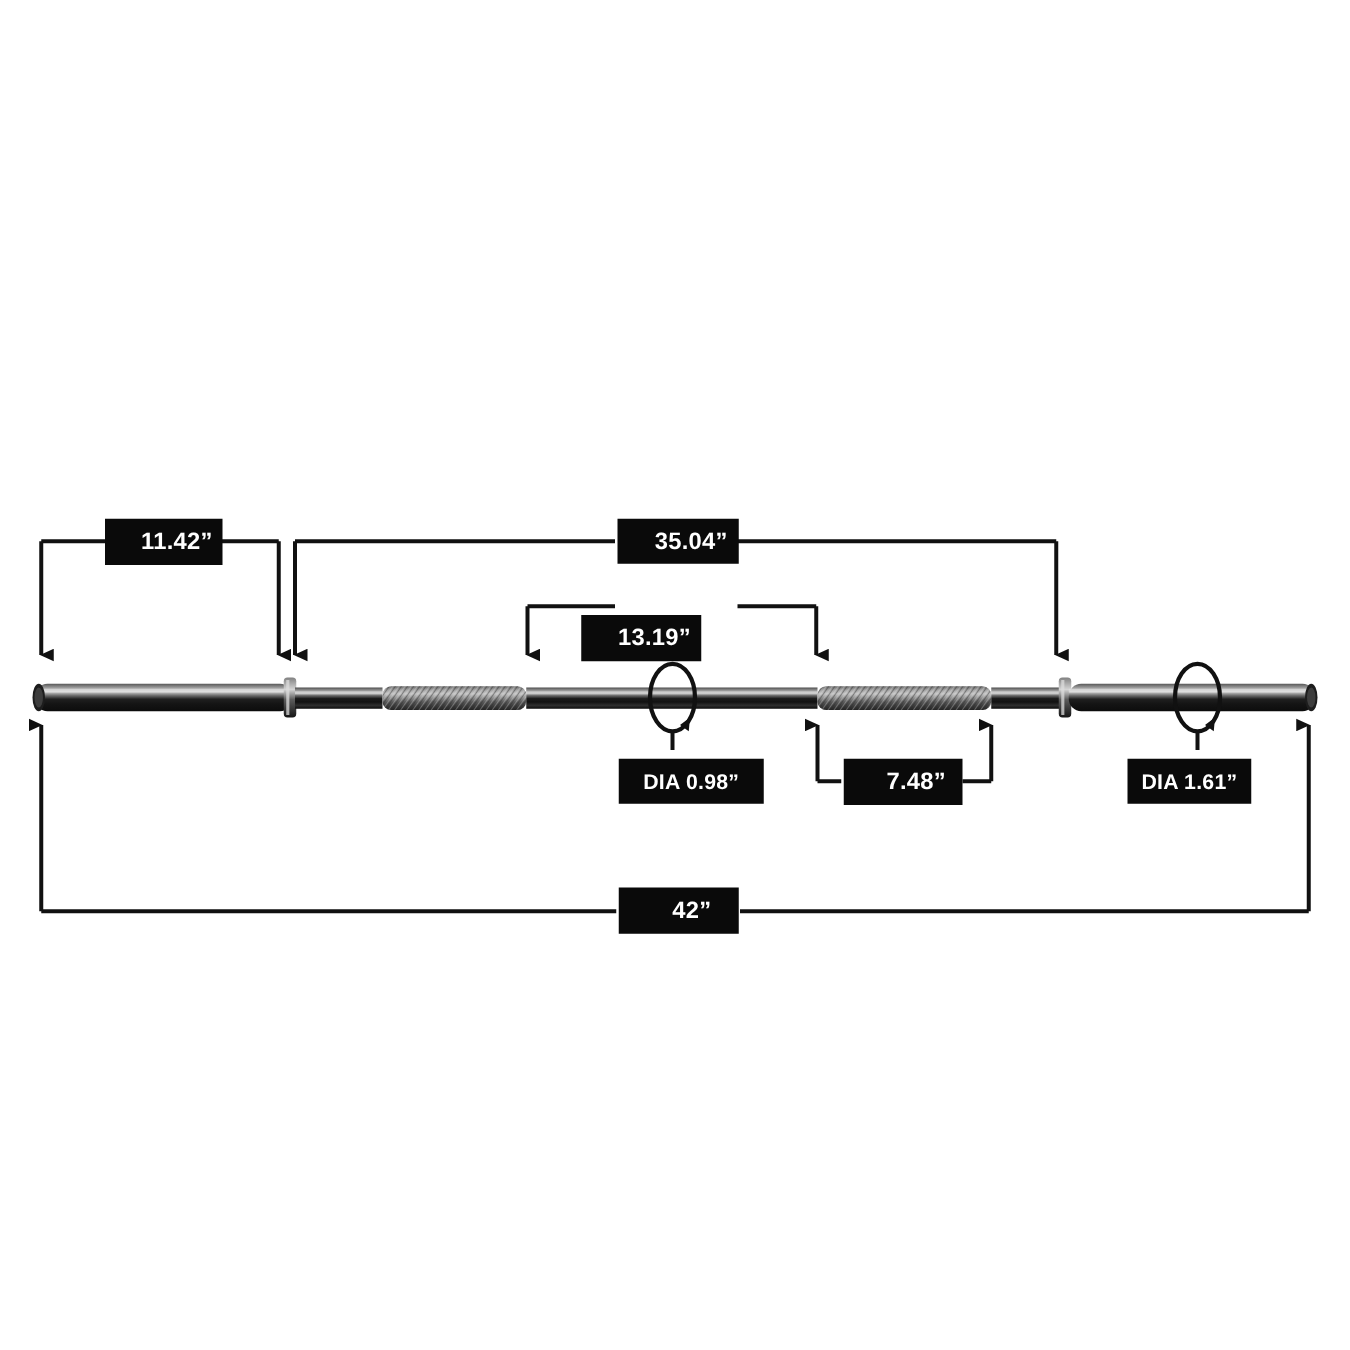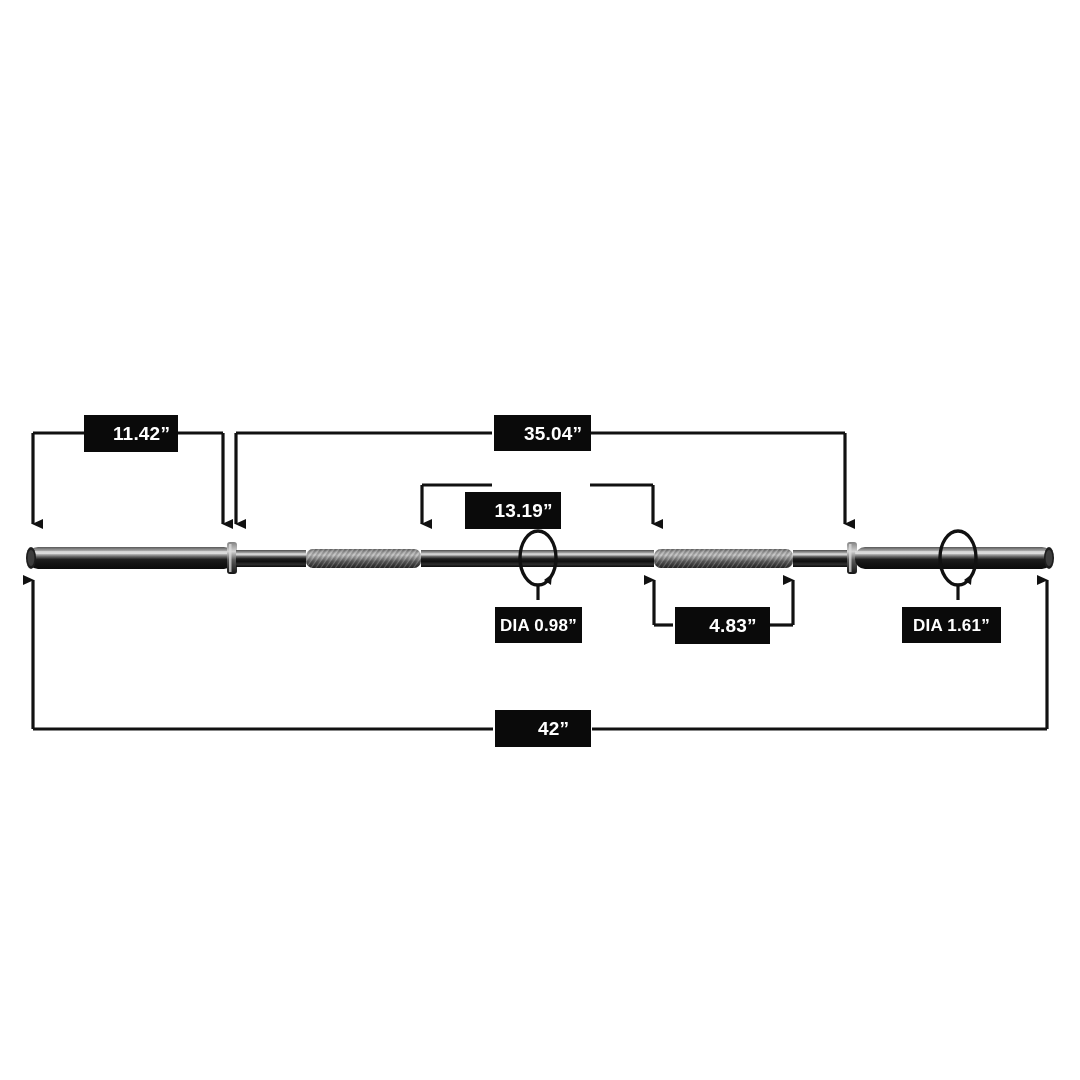--- a/index.html
+++ b/index.html
@@ -40,21 +40,21 @@
     box-sizing: border-box;
     line-height: 1;
   }
   .dim-label.size-lg { font-size: 19px; padding-left: 21px; }
   .dim-label.size-md { font-size: 17px; }
 
   
   #label-1142  { left: 84px;  top: 415px; width: 94px;  height: 37px; }
   #label-3504  { left: 494px; top: 415px; width: 97px;  height: 36px; }
   #label-1319  { left: 465px; top: 466px; width: 96px;  height: 37px; margin-top: 26px; }
-  #label-dia098{ left: 495px; top: 607px; width: 87px;  height: 36px; }
+  #label-dia098{ left: 495px; top: 607px; width: 116px;  height: 36px; }
   #label-748   { left: 675px; top: 607px; width: 95px;  height: 37px; }
   #label-dia094{ left: 902px; top: 607px; width: 99px;  height: 36px; }
   #label-59    { left: 495px; top: 710px; width: 96px;  height: 37px; }
 </style>
 </head>
 <body>
 
 <div id="stage">
 
   <svg id="diagram-svg" viewBox="0 0 1080 1080">
@@ -216,19 +216,19 @@
   </svg>
 
   <div id="label-1142" class="dim-label size-lg">11.42”</div>
 
   <div id="label-3504" class="dim-label size-lg">35.04”</div>
 
   <div id="label-1319" class="dim-label size-lg">13.19”</div>
 
   <div id="label-dia098" class="dim-label size-md">DIA 0.98”</div>
 
-  <div id="label-748" class="dim-label size-lg">4.83”</div>
+  <div id="label-748" class="dim-label size-lg">7.48”</div>
 
   <div id="label-dia094" class="dim-label size-md">DIA 1.61”</div>
 
   <div id="label-59" class="dim-label size-lg">42”</div>
 
 </div>
 
 </body></html>

